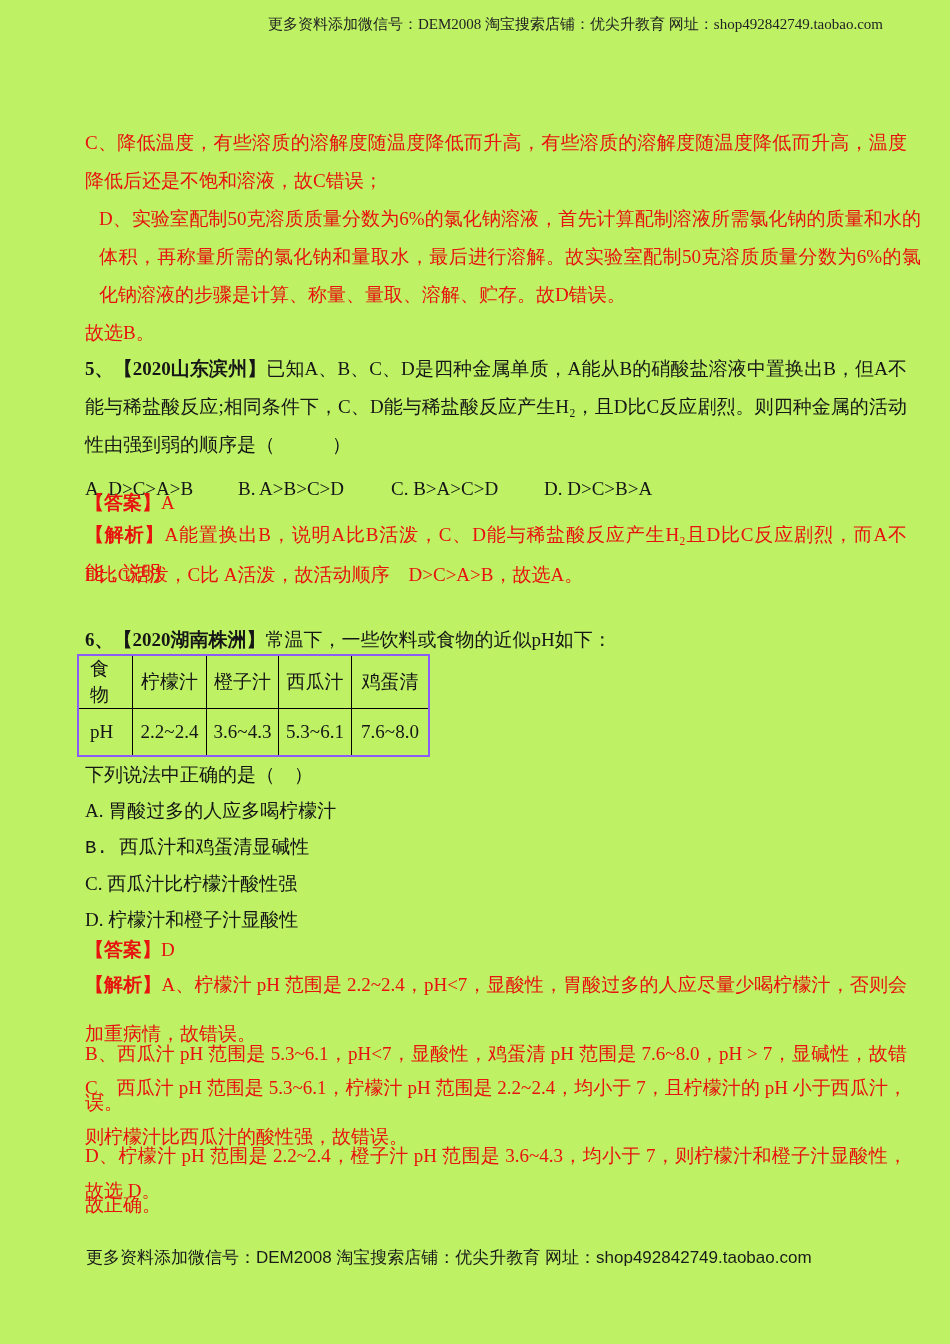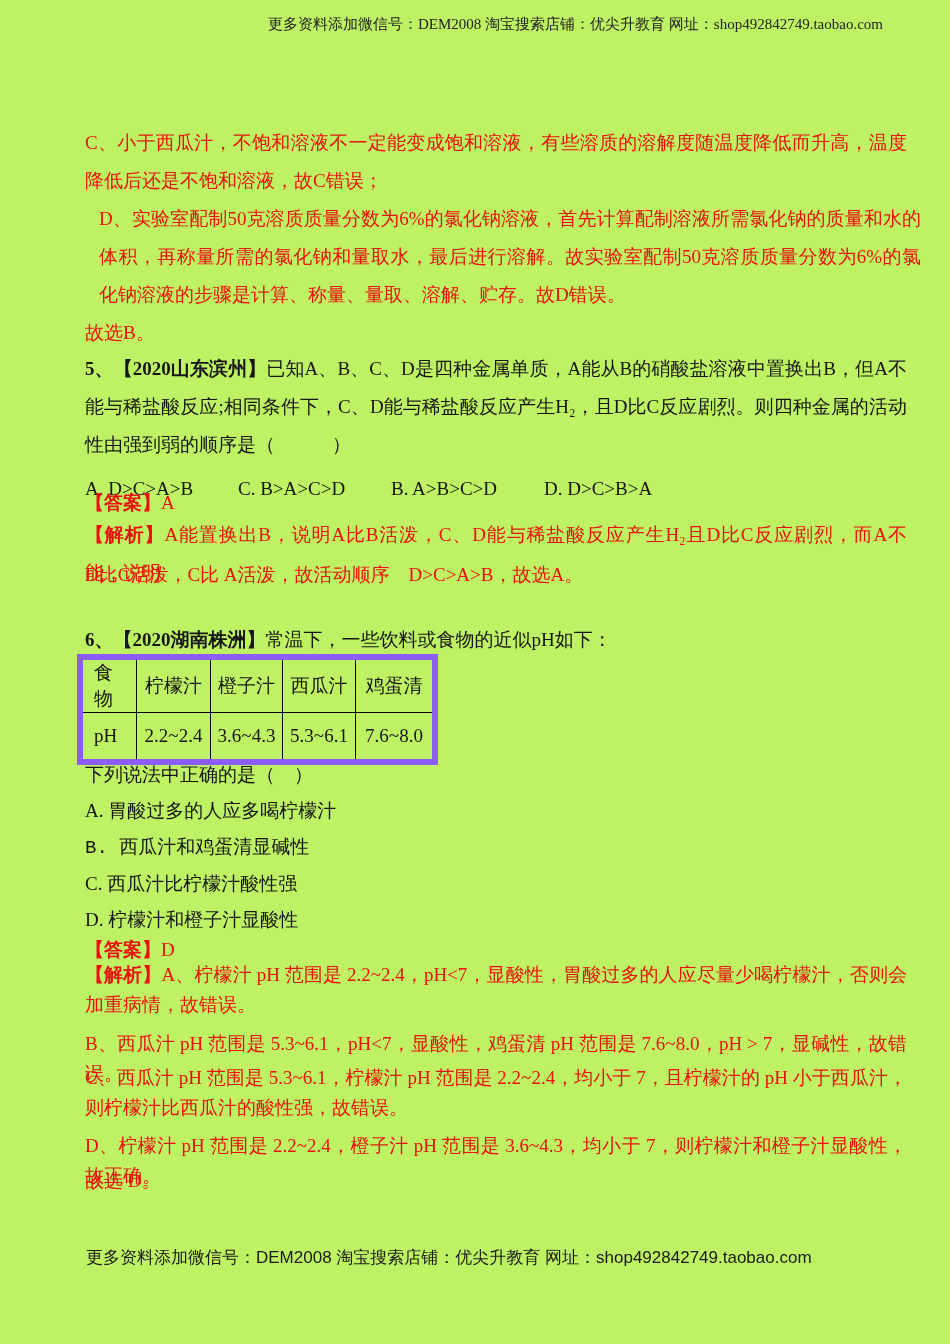--- a/index.html
+++ b/index.html
@@ -11,65 +11,65 @@
     color:#161616;
     overflow:hidden;
   }
   .abs{
     position:absolute;left:85px;width:822px;
     font-size:19px;line-height:38px;
     text-align:justify;
   }
   .red{color:#e8120e;}
   .bold{font-weight:bold;}
-  .tight{line-height:30px;}
+  .tight{line-height:49px;}
   .header-note{
     position:absolute;top:14px;left:268px;
     font-size:15px;color:#222222;white-space:nowrap;
     text-align:left;line-height:20px;
   }
   .footer-note{
     position:absolute;top:1246px;left:86px;
     font-family:"Liberation Sans","DejaVu Sans",sans-serif;
     font-size:17px;color:#1a1a1a;white-space:nowrap;line-height:24px;
   }
   .optrow{display:flex;}
   .optrow .opt{flex:0 0 137px;text-align:left;}
   table.ph{
     position:absolute;top:654px;left:77px;
-    border-collapse:collapse;border:6px solid #8b5cf6;
+    border-collapse:collapse;border:2px solid #8b5cf6;
     font-size:19px;color:#161616;
     table-layout:fixed;
   }
   table.ph td{
     border:1px solid #000;height:46px;
     text-align:center;padding:0 6px;overflow:hidden;
   }
   table.ph td.first{text-align:left;padding-left:11px;}
   .c0{width:36px;} .c1{width:61px;} .c2{width:59px;} .c3{width:60px;} .c4{width:64px;}
 </style>
 </head>
 <body>
 
 <div class="page">
 
   <div class="header-note">更多资料添加微信号：DEM2008 淘宝搜索店铺：优尖升教育 网址：shop492842749.taobao.com</div>
 
-  <div class="abs red" style="top:124px;">C、小于西瓜汁，不饱和溶液不一定能变成饱和溶液，有些溶质的溶解度随温度降低而升高，温度降低后还是不饱和溶液，故C错误；</div>
+  <div class="abs red" style="top:124px;">C、降低温度，有些溶质的溶解度随温度降低而升高，有些溶质的溶解度随温度降低而升高，温度降低后还是不饱和溶液，故C错误；</div>
   <div class="abs red" style="top:200px;margin-left:14px;">D、实验室配制50克溶质质量分数为6%的氯化钠溶液，首先计算配制溶液所需氯化钠的质量和水的体积，再称量所需的氯化钠和量取水，最后进行溶解。故实验室配制50克溶质质量分数为6%的氯化钠溶液的步骤是计算、称量、量取、溶解、贮存。故D错误。</div>
   <div class="abs red" style="top:314px;">故选B。</div>
 
   <div class="abs" style="top:350px;">
     <span class="bold">5、</span><span class="bold">【2020山东滨州】</span><span>已知A、B、C、D是四种金属单质，A能从B的硝酸盐溶液中置换出B，但A不能与稀盐酸反应;相同条件下，C、D能与稀盐酸反应产生H₂，且D比C反应剧烈。则四种金属的活动性由强到弱的顺序是（　　　）</span>
   </div>
 
   <div class="abs optrow" style="top:470px;gap:16px;">
     <span class="opt">A. D&gt;C&gt;A&gt;B</span>
+    <span class="opt">B. A&gt;B&gt;C&gt;D</span>
     <span class="opt">C. B&gt;A&gt;C&gt;D</span>
-    <span class="opt">B. A&gt;B&gt;C&gt;D</span>
     <span class="opt">D. D&gt;C&gt;B&gt;A</span>
   </div>
 
   <div class="abs red" style="top:484px;">
     <span class="bold">【答案】</span><span>A</span>
   </div>
 
   <div class="abs red" style="top:516px;">
     <span class="bold">【解析】</span><span>A能置换出B，说明A比B活泼，C、D能与稀盐酸反应产生H₂且D比C反应剧烈，而A不能，说明</span>
   </div>

